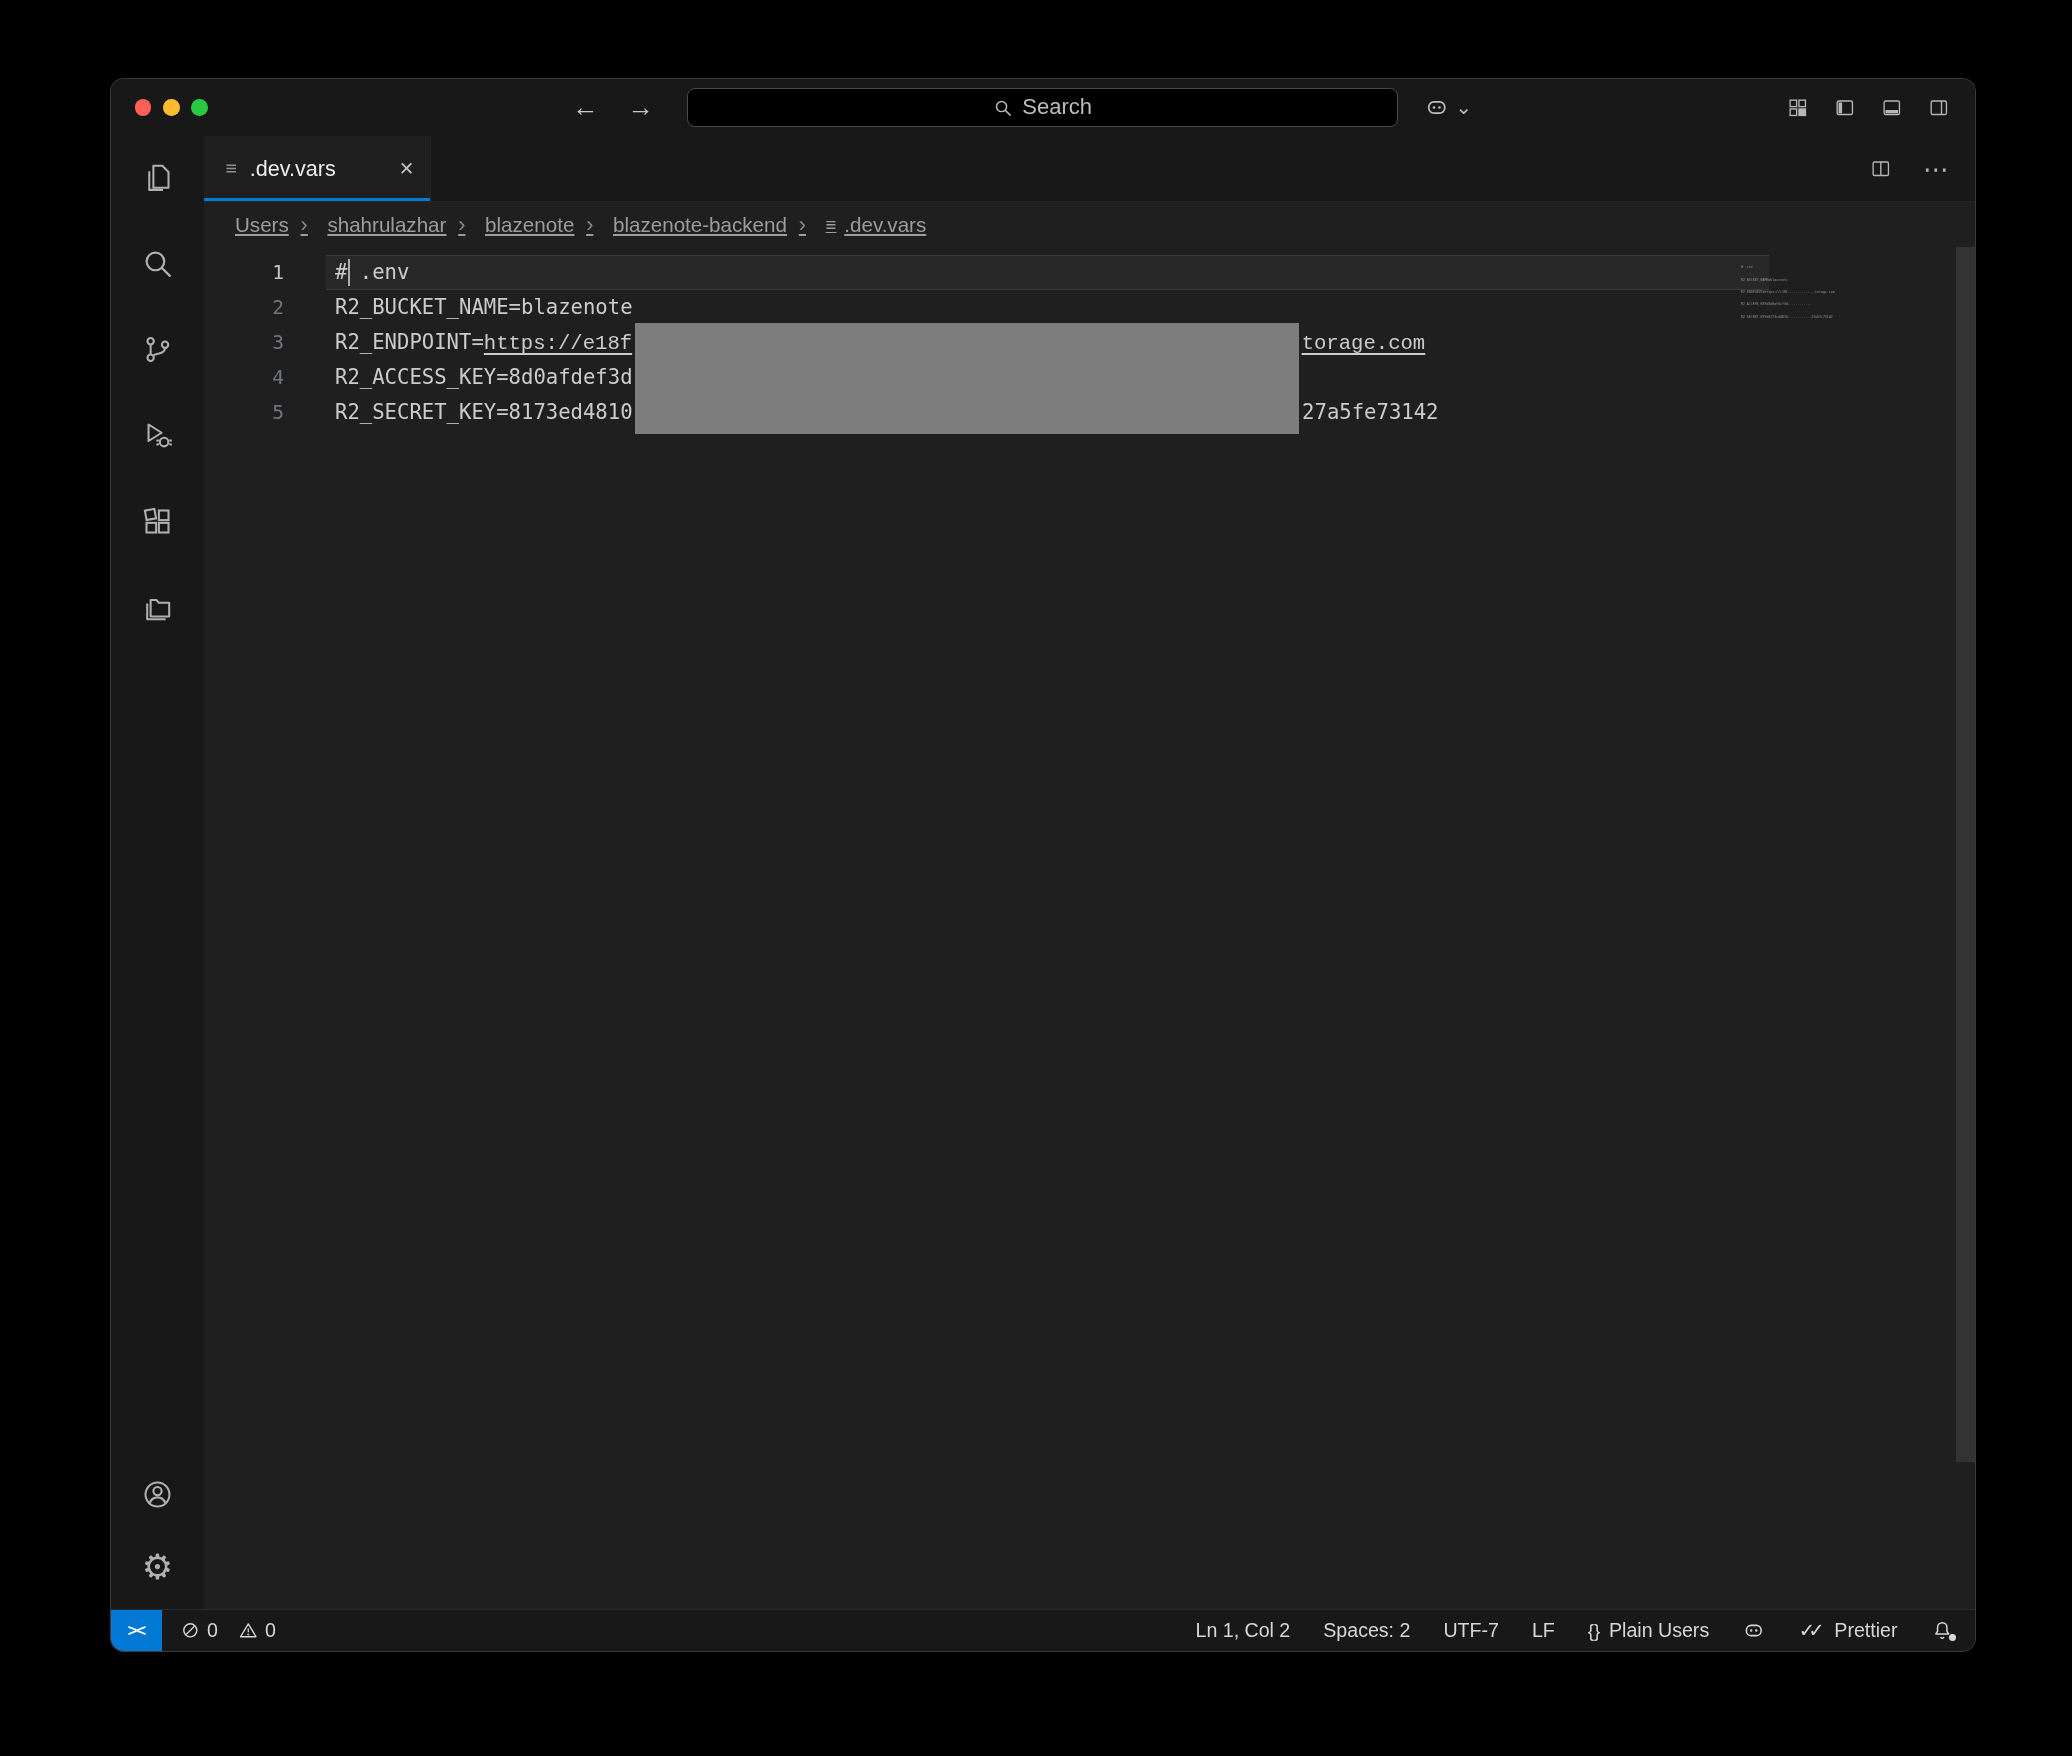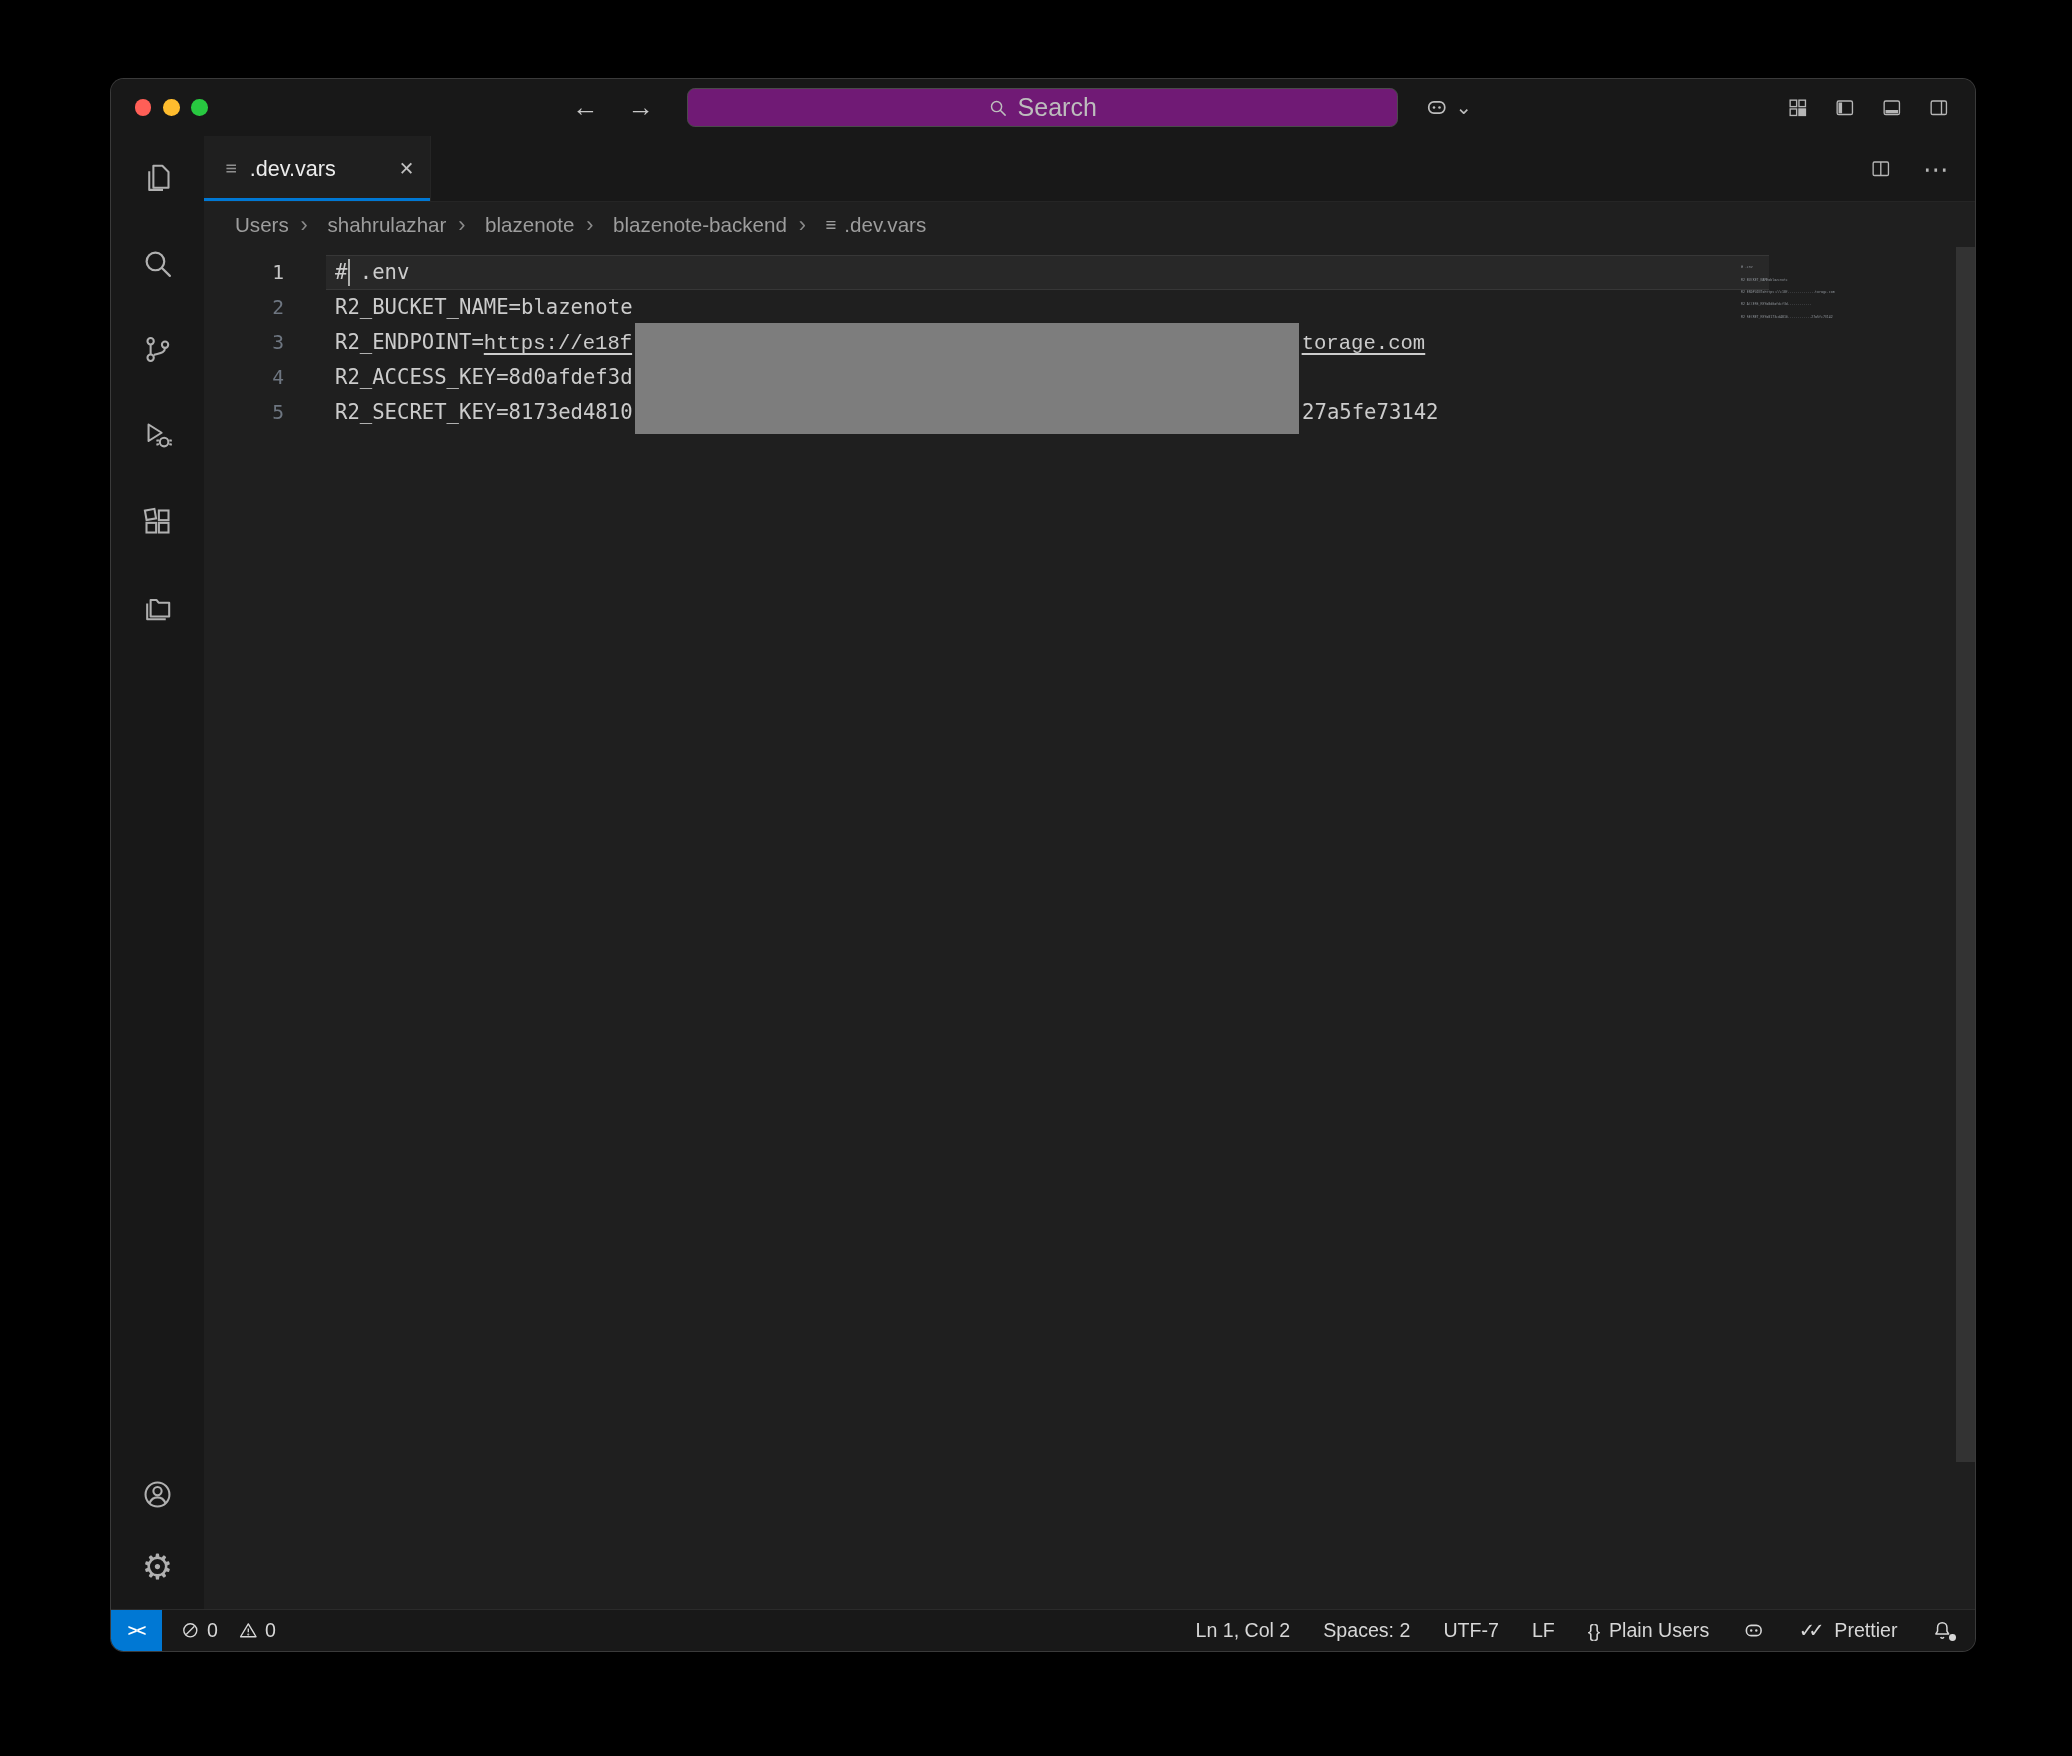--- a/index.html
+++ b/index.html
@@ -12,23 +12,23 @@
   
   .titlebar{position:relative;height:57px;background:#181818;}
   .traffic{position:absolute;left:23.5px;top:0;height:57px;display:flex;align-items:center;gap:11.8px;}
   .light{width:16.7px;height:16.7px;border-radius:50%;}
   .light.red{background:#ff5f57;}
   .light.yellow{background:#febc2e;}
   .light.green{background:#28c840;}
   .nav{position:absolute;left:461px;top:0;height:57px;display:flex;align-items:center;gap:29px;
        font-size:26.5px;color:#c8c8c8;}
   .nav span{cursor:default;}
-  .searchbox{position:absolute;left:576px;top:8.8px;width:711px;height:39px;background:#701a75;
+  .searchbox{position:absolute;left:576px;top:8.8px;width:711px;height:39px;background:#000000;
              border:1px solid #4a4a4a;border-radius:7.8px;display:flex;align-items:center;
-             justify-content:center;gap:9.8px;color:#bdbdbd;font-size:25px;box-sizing:border-box;}
+             justify-content:center;gap:9.8px;color:#bdbdbd;font-size:22px;box-sizing:border-box;}
   .copilot-menu{position:absolute;left:1313px;top:0;height:57px;display:flex;align-items:center;gap:5.9px;color:#bdbdbd;}
   .chev{font-size:19.6px;line-height:1;color:#bdbdbd;}
   .layout-controls{position:absolute;right:25.5px;top:0;height:57px;display:flex;gap:25.5px;align-items:center;}
 
   
   .main{position:absolute;top:57px;left:0;right:0;bottom:41px;display:flex;}
   .activitybar{width:93px;background:#181818;display:flex;flex-direction:column;align-items:center;
                padding:19.6px 0 21.6px;box-sizing:border-box;flex:none;}
   .ab-top{display:flex;flex-direction:column;gap:43px;align-items:center;}
   .ab-spacer{flex:1;}
@@ -44,21 +44,21 @@
        position:relative;border-right:1px solid #252525;box-sizing:border-box;}
   .tab::after{content:"";position:absolute;left:0;right:0;bottom:0;height:2.9px;background:#0078d4;}
   .tab-file-icon{color:#8f8f8f;font-size:19.6px;}
   .tab-label{font-size:21.6px;color:#ececec;white-space:nowrap;}
   .tab-close{margin-left:auto;font-size:18.6px;color:#c0c0c0;}
   .tab-actions{margin-left:auto;display:flex;gap:31px;align-items:center;padding-right:25.5px;color:#b6b6b6;}
   .more-glyph{font-size:25.5px;letter-spacing:1px;}
 
   
   .breadcrumbs{height:45px;display:flex;padding-left:31px;color:#9d9d9d;
-               font-size:20.6px;flex:none;white-space:nowrap;}
+               font-size:20.6px;flex:none;white-space:nowrap;text-decoration:underline;}
   .crumb{display:inline-flex;align-items:center;gap:7.8px;}
   .crumb + .crumb::before{content:"›";margin:0 11.8px;color:#8a8a8a;font-size:21.6px;}
   .crumb .bc-file-icon{color:#9d9d9d;font-size:18.6px;}
 
   
   .editor-content{position:relative;flex:1;font-family:"DejaVu Sans Mono",monospace;font-size:20.6px;overflow:hidden;}
   .rows{padding-top:7.8px;}
   .code-row{position:relative;height:35px;line-height:35px;display:flex;}
   .gutter-num{width:80px;text-align:right;color:#6e7681;font-size:19.6px;flex:none;}
   .code-row.current .gutter-num{color:#c6c6c6;}

